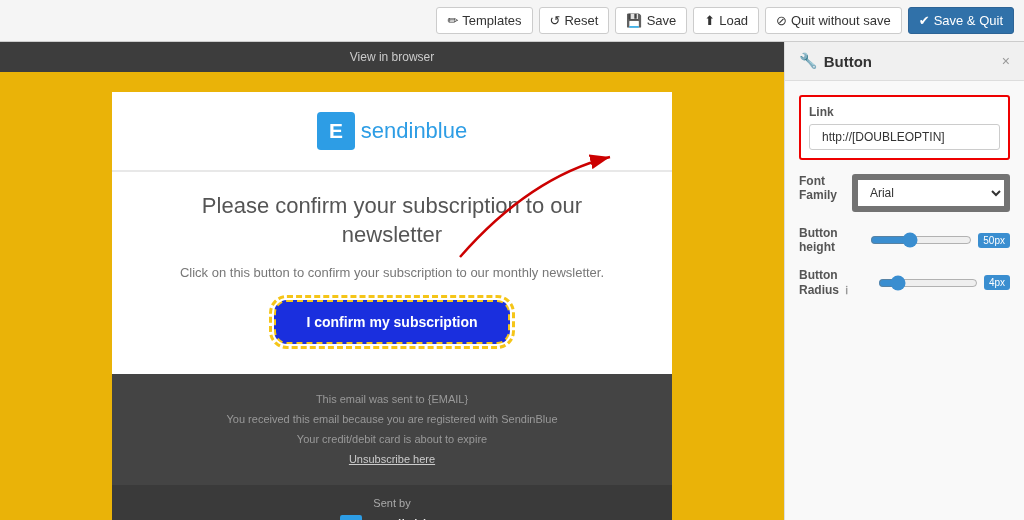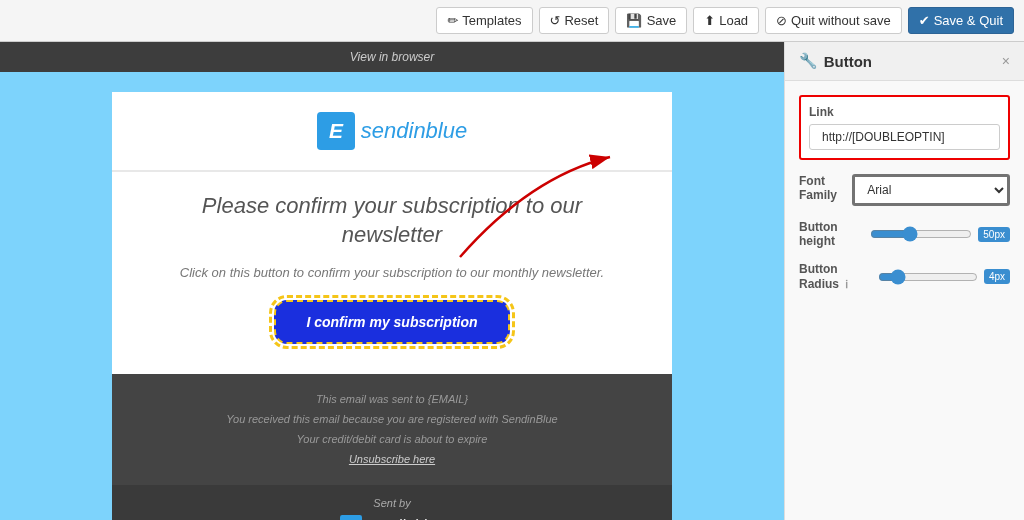--- a/index.html
+++ b/index.html
@@ -33,26 +33,25 @@
     
     .main-area {
       display: flex;
       flex: 1;
       overflow: hidden;
     }
 
     
     .preview-area {
       flex: 1;
-      background: #7dd3fc;
+      background: #eab308;
       display: flex;
       flex-direction: column;
       overflow: hidden;
       position: relative;
-      font-style: italic;
     }
     .view-in-browser-bar {
       background: #3d3d3d;
       color: #ccc;
       text-align: center;
       font-size: 12px;
       padding: 8px;
       flex-shrink: 0;
     }
     .email-canvas {
@@ -198,21 +197,21 @@
       width: 100%;
       padding: 5px 12px;
       border: 1px solid #ccc;
       border-radius: 3px;
       font-size: 12px;
       color: #333;
     }
     .field-select {
       width: 100%;
       padding: 5px 8px;
-      border: 3px solid #737373;
+      border: 6px solid #737373;
       border-radius: 3px;
       font-size: 12px;
       color: #333;
       background: #fff;
     }
 
     
     .link-section {
       border: 2px solid #e00;
       padding: 8px;

